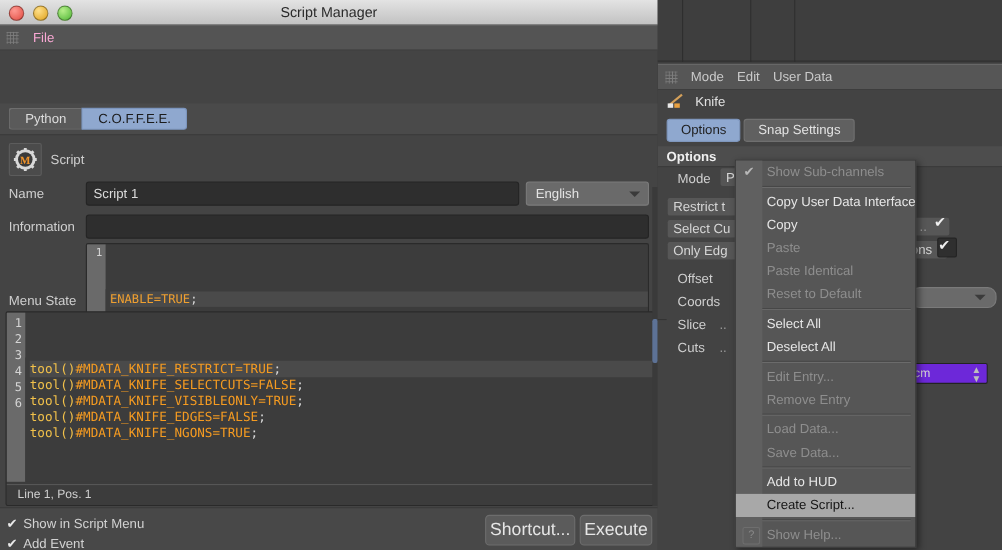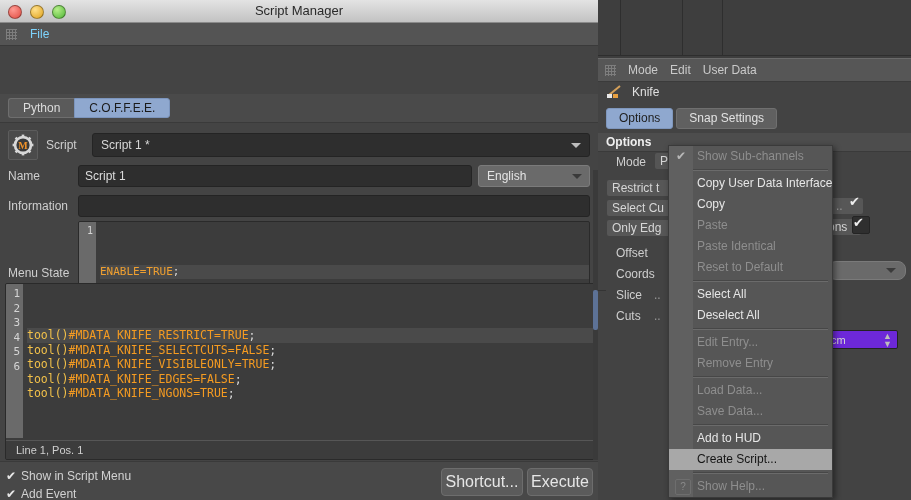--- a/index.html
+++ b/index.html
@@ -37,21 +37,21 @@
     display:flex;align-items:center;padding-left:6px;gap:10px;
   }
   .grip{
     width:11px;height:11px;
     background-image:
       linear-gradient(#8c8c8c 1px,transparent 1px),
       linear-gradient(90deg,#8c8c8c 1px,transparent 1px);
     background-size:3px 3px;
     opacity:.75;
   }
-  .menubar .mi{font-size:12px;color:#7dd3fc;padding:0 3px;}
+  .menubar .mi{font-size:12px;color:#f9a8d4;padding:0 3px;}
 
   .tabrow{height:28px;background:#4a4a4a;display:flex;align-items:center;padding-left:8px;gap:0;border-bottom:1px solid #3a3a3a;margin-top:48px;}
   .sbtab{
     height:18px;line-height:18px;padding:0 14px;font-size:12px;color:#dcdcdc;
     background:#5a5a5a;border:1px solid #6e6e6e;border-right:none;
     border-radius:3px 0 0 3px;
   }
   .sbtab.active{
     background:#8fa8cf;color:#1b1b1b;border:1px solid #7c95bd;
     border-radius:0 3px 3px 0;
@@ -229,24 +229,20 @@
               <line x1="0.6" y1="11" x2="21.4" y2="11"></line>
               <line x1="3.6" y1="3.6" x2="18.4" y2="18.4"></line>
               <line x1="18.4" y1="3.6" x2="3.6" y2="18.4"></line>
             </g>
           </g>
           <circle cx="11" cy="11" r="6.6" fill="#3a3a3a"></circle>
           <text x="11" y="15" font-size="10" font-family="Liberation Serif, serif" font-weight="bold" fill="#f0932a" text-anchor="middle">M</text>
         </svg>
       </div>
       <div class="lbl-script">Script</div>
-      <div class="dropdown-wide">
-        <span>Script 1 *</span>
-        <span class="caret"></span>
-      </div>
     </div>
 
     <div class="fieldrow">
       <div class="flabel">Name</div>
       <div class="txtfield">Script 1</div>
       <div class="langbox">
         <span>English</span>
         <span class="caret"></span>
       </div>
     </div>

